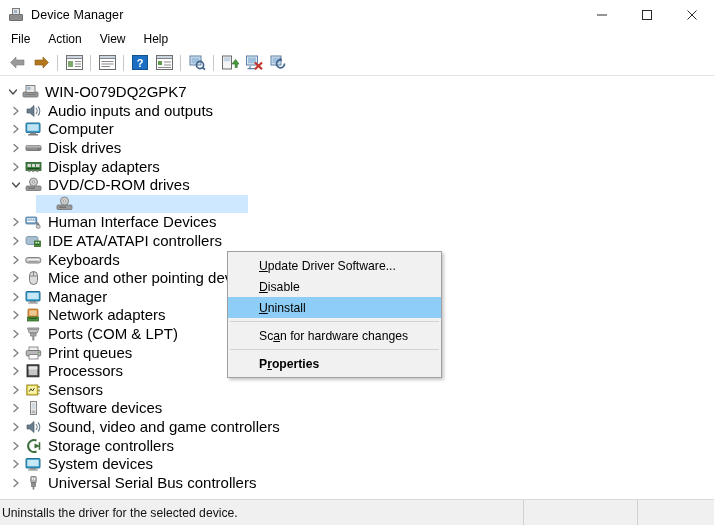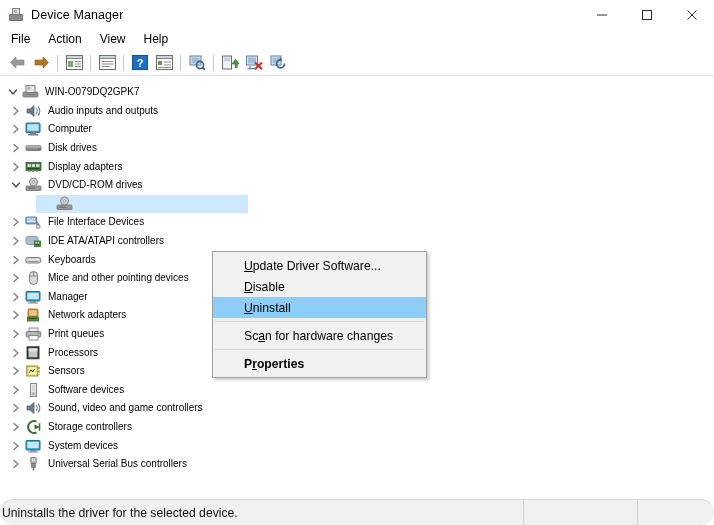--- a/index.html
+++ b/index.html
@@ -153,38 +153,38 @@
   }
   .twisty.empty { visibility: hidden; }
 
   .dev-icon {
     width: 17px; height: 16px;
     flex: none;
     margin-right: 6px;
     position: relative;
   }
   .row-label {
-    font-size: 10px;
+    font-size: 15px;
     color: #000000;
     line-height: 16px;
   }
   .row .sel-bg {
     position: absolute;
     left: 36px;
     top: 0;
     height: 18.6px;
     background: #cde8ff;
     z-index: 0;
   }
   .row .sel-inner { position: relative; z-index: 1; display: flex; align-items: center; }
 
   
   #ctxmenu {
     position: absolute;
-    left: 212px;
+    left: 227px;
     top: 174px;
     width: 215px;
     background: #f1f1f1;
     border: 1px solid #a0a0a0;
     box-shadow: 2px 2px 3px rgba(0,0,0,0.22);
     padding: 3px 0;
     z-index: 50;
   }
   .ctx-item {
     height: 21px;
@@ -207,21 +207,20 @@
   .acc { text-decoration: underline; }
 
   
   #statusbar {
     height: 26px;
     background: #f0f0f0;
     border-top: 1px solid #d9d9d9;
     display: flex;
     align-items: stretch;
     flex: none;
-    border-radius: 13px;
   }
   #status-main {
     flex: 1;
     display: flex;
     align-items: center;
     padding-left: 2px;
     font-size: 12.2px;
     color: #111111;
     border-right: 1px solid #d2d2d2;
   }
@@ -504,21 +503,21 @@
           <rect x="0.8" y="3" width="11" height="7" rx="1" fill="#7ba3c4" stroke="#4f7fa5" stroke-width="0.8"></rect>
           <rect x="2" y="4.2" width="1.6" height="1.4" fill="#ffffff"></rect>
           <rect x="4.2" y="4.2" width="1.6" height="1.4" fill="#ffffff"></rect>
           <rect x="6.4" y="4.2" width="1.6" height="1.4" fill="#ffffff"></rect>
           <rect x="8.6" y="4.2" width="1.6" height="1.4" fill="#ffffff"></rect>
           <rect x="2" y="6.6" width="8.2" height="1.5" fill="#ffffff"></rect>
           <path d="M11.5 8 q2.5 0.4 2.8 3 l-2.6 0 z" fill="#9a9a9a" stroke="#6e6e6e" stroke-width="0.6"></path>
           <rect x="11.2" y="11" width="4" height="3.4" rx="1.6" fill="#cfcfcf" stroke="#7a7a7a" stroke-width="0.7"></rect>
         </svg>
       </div>
-      <div class="row-label">File Interface Devices</div>
+      <div class="row-label">Human Interface Devices</div>
     </div>
 
     <div class="row lvl1">
       <div class="twisty">
         <svg width="10" height="10" viewBox="0 0 10 10">
             <path d="M3 1.5 L7 5 L3 8.5" fill="none" stroke="#7d7d7d" stroke-width="1.3" stroke-linecap="round" stroke-linejoin="round"></path>
           </svg>
       </div>
       <div class="dev-icon">
         <svg width="17" height="16" viewBox="0 0 17 16">
@@ -591,20 +590,36 @@
         <svg width="17" height="16" viewBox="0 0 17 16">
           <rect x="3" y="2" width="10" height="8" rx="1" fill="#d98d3a" stroke="#a9641f" stroke-width="0.8"></rect>
           <rect x="4.3" y="3.3" width="7.4" height="5.2" fill="#f0c893"></rect>
           <rect x="2.5" y="10" width="11" height="4" fill="#4b8f3f" stroke="#356a2b" stroke-width="0.8"></rect>
           <rect x="4" y="11" width="8" height="1" fill="#2c5a23"></rect>
         </svg>
       </div>
       <div class="row-label">Network adapters</div>
     </div>
 
+    <div class="row lvl1">
+      <div class="twisty">
+        <svg width="10" height="10" viewBox="0 0 10 10">
+            <path d="M3 1.5 L7 5 L3 8.5" fill="none" stroke="#7d7d7d" stroke-width="1.3" stroke-linecap="round" stroke-linejoin="round"></path>
+          </svg>
+      </div>
+      <div class="dev-icon">
+        <svg width="17" height="16" viewBox="0 0 17 16">
+          <path d="M2.5 2 L14 2 L12.2 7 L4.3 7 Z" fill="#c4c4c4" stroke="#757575" stroke-width="0.8"></path>
+          <rect x="5.5" y="7" width="5.5" height="3" fill="#a8a8a8" stroke="#757575" stroke-width="0.7"></rect>
+          <rect x="7.3" y="10" width="2" height="4.5" fill="#8c8c8c"></rect>
+          <line x1="4" y1="3.3" x2="12.6" y2="3.3" stroke="#6e6e6e" stroke-width="0.7"></line>
+        </svg>
+      </div>
+      <div class="row-label">Ports (COM &amp; LPT)</div>
+    </div>
 
     <div class="row lvl1">
       <div class="twisty">
         <svg width="10" height="10" viewBox="0 0 10 10">
             <path d="M3 1.5 L7 5 L3 8.5" fill="none" stroke="#7d7d7d" stroke-width="1.3" stroke-linecap="round" stroke-linejoin="round"></path>
           </svg>
       </div>
       <div class="dev-icon">
         <svg width="17" height="16" viewBox="0 0 17 16">
           <rect x="4" y="2" width="9" height="3.5" fill="#efefef" stroke="#767676" stroke-width="0.8"></rect>

